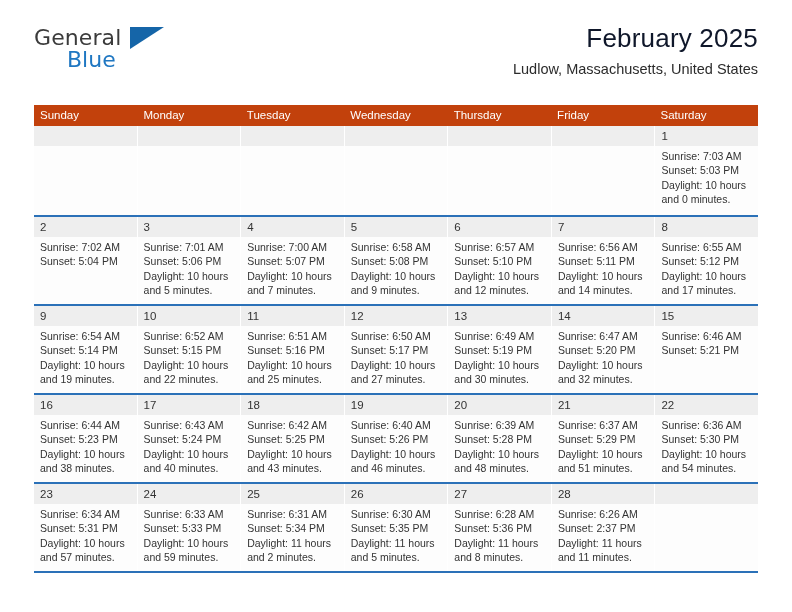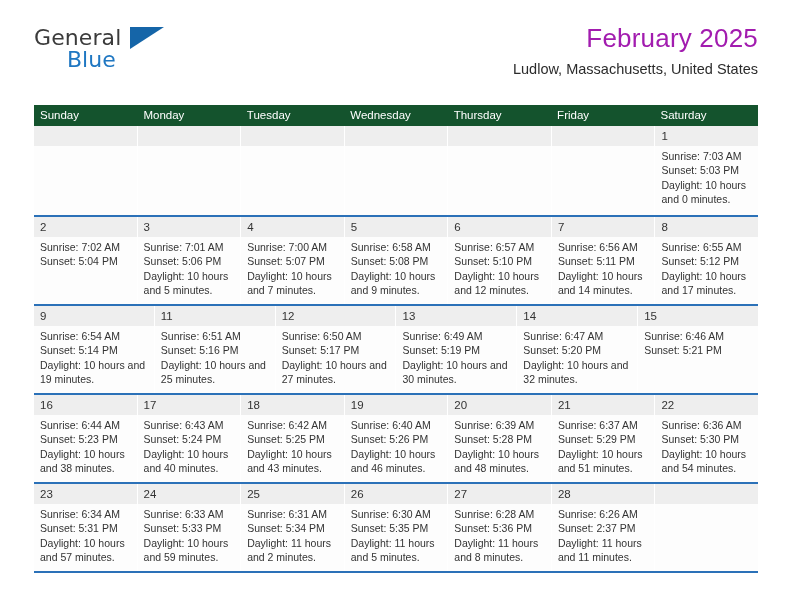--- a/index.html
+++ b/index.html
@@ -63,41 +63,41 @@
   }
   .title-block {
     position: absolute;
     right: 0;
     top: 22px;
     text-align: right;
   }
   .cal-title {
     font-size: 26px;
     font-weight: normal;
-    color: #a21caf;
+    color: #0f172a;
     line-height: 32px;
     letter-spacing: 0.2px;
   }
   .cal-subtitle {
     font-size: 14.5px;
     color: #2b2b2b;
     line-height: 22px;
     margin-top: 4px;
   }
 
   
   .calendar {
     position: absolute;
     left: 34px;
     top: 105px;
     width: 724px;
   }
   .dow-row {
     display: flex;
-    background: #14532d;
+    background: #c2410c;
     height: 21px;
   }
   .dow {
     flex: 1 1 0;
     color: #ffffff;
     font-size: 11.5px;
     line-height: 21px;
     padding-left: 6px;
     box-sizing: border-box;
     white-space: nowrap;
@@ -261,20 +261,28 @@
         <div class="week">
           <div class="day">
             <div class="day-num">9</div>
             <div class="day-info">
               <div>Sunrise: 6:54 AM</div>
               <div>Sunset: 5:14 PM</div>
               <div>Daylight: 10 hours and 19 minutes.</div>
             </div>
           </div>
           <div class="day">
+            <div class="day-num">10</div>
+            <div class="day-info">
+              <div>Sunrise: 6:52 AM</div>
+              <div>Sunset: 5:15 PM</div>
+              <div>Daylight: 10 hours and 22 minutes.</div>
+            </div>
+          </div>
+          <div class="day">
             <div class="day-num">11</div>
             <div class="day-info">
               <div>Sunrise: 6:51 AM</div>
               <div>Sunset: 5:16 PM</div>
               <div>Daylight: 10 hours and 25 minutes.</div>
             </div>
           </div>
           <div class="day">
             <div class="day-num">12</div>
             <div class="day-info">

